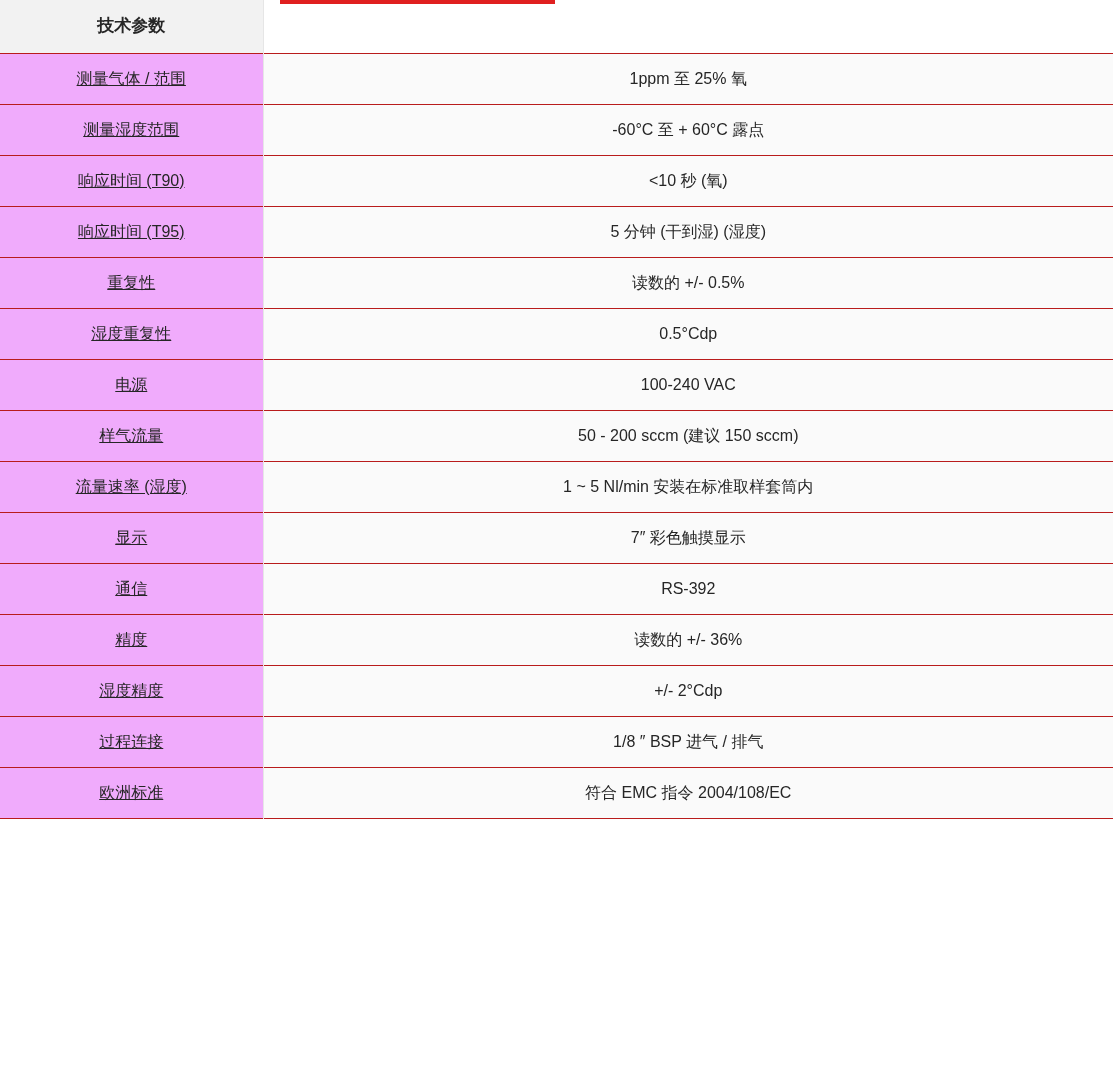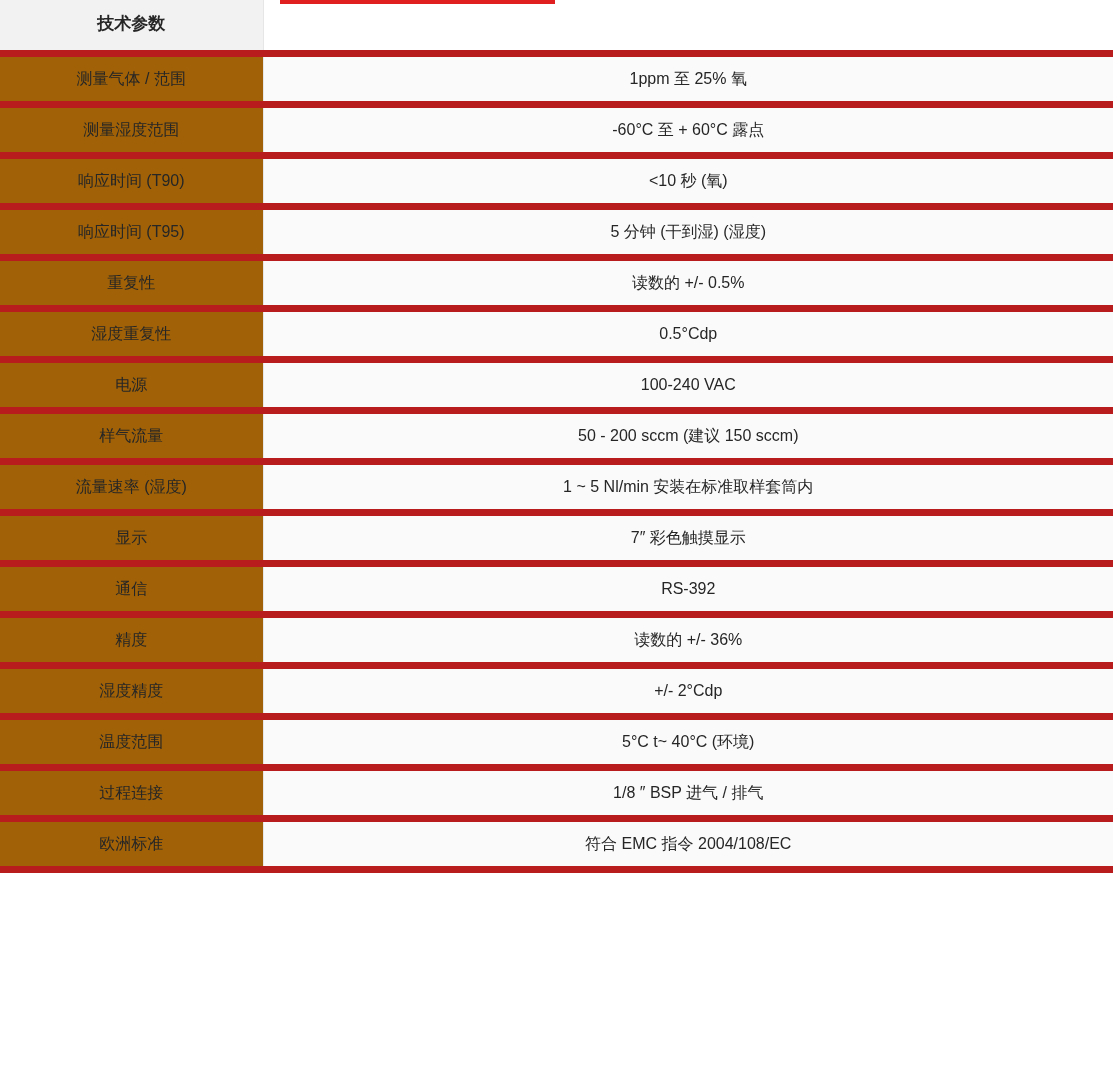--- a/index.html
+++ b/index.html
@@ -23,21 +23,21 @@
     height: 4px;
     background: #e02020;
   }
   table.spec-table {
     border-collapse: collapse;
     width: 1113px;
     table-layout: fixed;
     margin-top: 0;
   }
   table.spec-table tr {
-    border-bottom: 7px solid #b91c1c;
+    border-bottom: 1px solid #b91c1c;
     padding-left: 28px;
   }
   table.spec-table td {
     padding: 0;
     vertical-align: middle;
     text-align: center;
     color: #262626;
     font-size: 16px;
     line-height: 1.45;
     height: 51px;
@@ -59,21 +59,21 @@
     font-size: 17px;
     height: 53px;
   }
   tr.header-row td.value-cell {
     background: #ffffff;
     border-bottom: 0;
   }
   tr.header-row {
     border-bottom: 1px solid #e0e0e0;
   }
-  tr.alt td.label-cell { background: #a16207; }
+  tr.alt td.label-cell { background: #f0abfc; text-decoration: underline; }
   tr.alt td.value-cell { background: #fafafa; margin-left: 8px; }
 </style>
 </head>
 <body>
 
 <div class="page">
   <div class="accent-bar"></div>
 
   <table class="spec-table">
     <tbody>
@@ -128,24 +128,20 @@
       </tr>
       <tr class="alt">
         <td class="label-cell">精度</td>
         <td class="value-cell">读数的 +/- 36%</td>
       </tr>
       <tr class="alt">
         <td class="label-cell">湿度精度</td>
         <td class="value-cell">+/- 2°Cdp</td>
       </tr>
       <tr class="alt">
-        <td class="label-cell">温度范围</td>
-        <td class="value-cell">5°C t~ 40°C (环境)</td>
-      </tr>
-      <tr class="alt">
         <td class="label-cell">过程连接</td>
         <td class="value-cell">1/8 ″ BSP 进气 / 排气</td>
       </tr>
       <tr class="alt">
         <td class="label-cell">欧洲标准</td>
         <td class="value-cell">符合 EMC 指令 2004/108/EC</td>
       </tr>
     </tbody>
   </table>
 </div>

